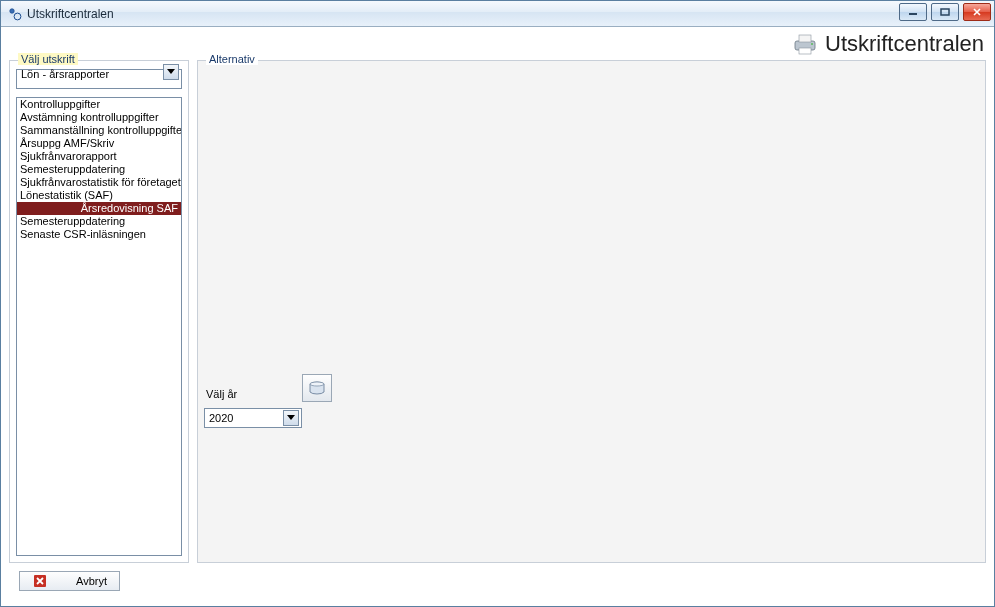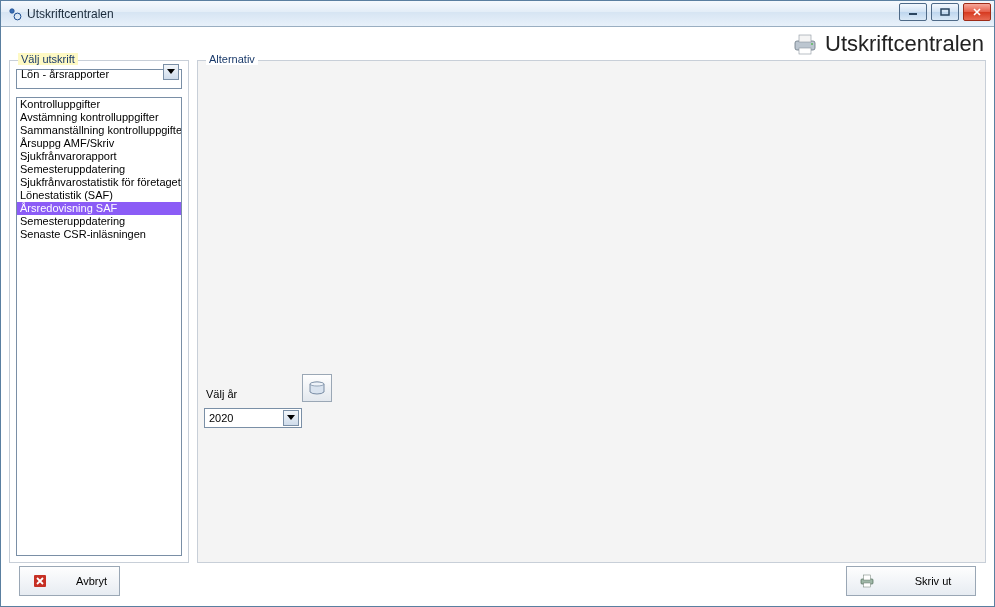--- a/index.html
+++ b/index.html
@@ -127,22 +127,23 @@
     overflow: hidden;
   }
   .listbox .item {
     padding: 0 3px;
     line-height: 13px;
     height: 13px;
     white-space: nowrap;
     cursor: default;
   }
   .listbox .item.selected {
-    background: #8b5cf6;
+    background: #7f1d1d;
     color: #fff;
+    text-align: right;
   }
 
   .right-panel { flex:1; display:flex; }
   .right-panel .fieldset {
     flex: 1;
     background: #f4f4f4;
     display:flex;
     flex-direction:row;
     align-items:center;
   }
@@ -179,21 +180,21 @@
 
   
   .bottombar {
     height: 36px;
     display:flex;
     align-items:center;
     padding: 0 18px;
   }
   .bottombar .spacer { flex:1; }
   .btm-btn {
-    height: 30px;
+    height: 20px;
     border: 1px solid #9aa7b5;
     background: linear-gradient(to bottom, #fefefe, #e7ecf2);
     display:flex; align-items:center;
     padding: 0 12px;
     gap: 28px;
     font-size: 11px;
     min-width: 100px;
     justify-content: flex-start;
   }
   .btm-btn .btn-ico { width:16px; height:16px; display:flex; align-items:center; justify-content:center; }
@@ -305,23 +306,13 @@
   <div class="btm-btn cancel">
     <span class="btn-ico">
       <svg width="14" height="14" viewBox="0 0 14 14">
         <rect x="1" y="1" width="12" height="12" rx="1" fill="#c63024"></rect>
         <path d="M4 4 L10 10 M10 4 L4 10" stroke="#fff" stroke-width="1.8"></path>
       </svg>
     </span>
     <span class="btn-label">Avbryt</span>
   </div>
   <div class="spacer"></div>
-  <div class="btm-btn print">
-    <span class="btn-ico">
-      <svg width="16" height="14" viewBox="0 0 16 14">
-        <rect x="2" y="5" width="12" height="5" rx="1" fill="#9fb7a7" stroke="#4e6b57" stroke-width="0.7"></rect>
-        <rect x="4.5" y="1" width="7" height="5" fill="#fff" stroke="#6a7a6f" stroke-width="0.5"></rect>
-        <rect x="4.5" y="9" width="7" height="4" fill="#fff" stroke="#6a7a6f" stroke-width="0.5"></rect>
-      </svg>
-    </span>
-    <span class="btn-label">Skriv ut</span>
-  </div>
 </div>
 
 </body></html>

